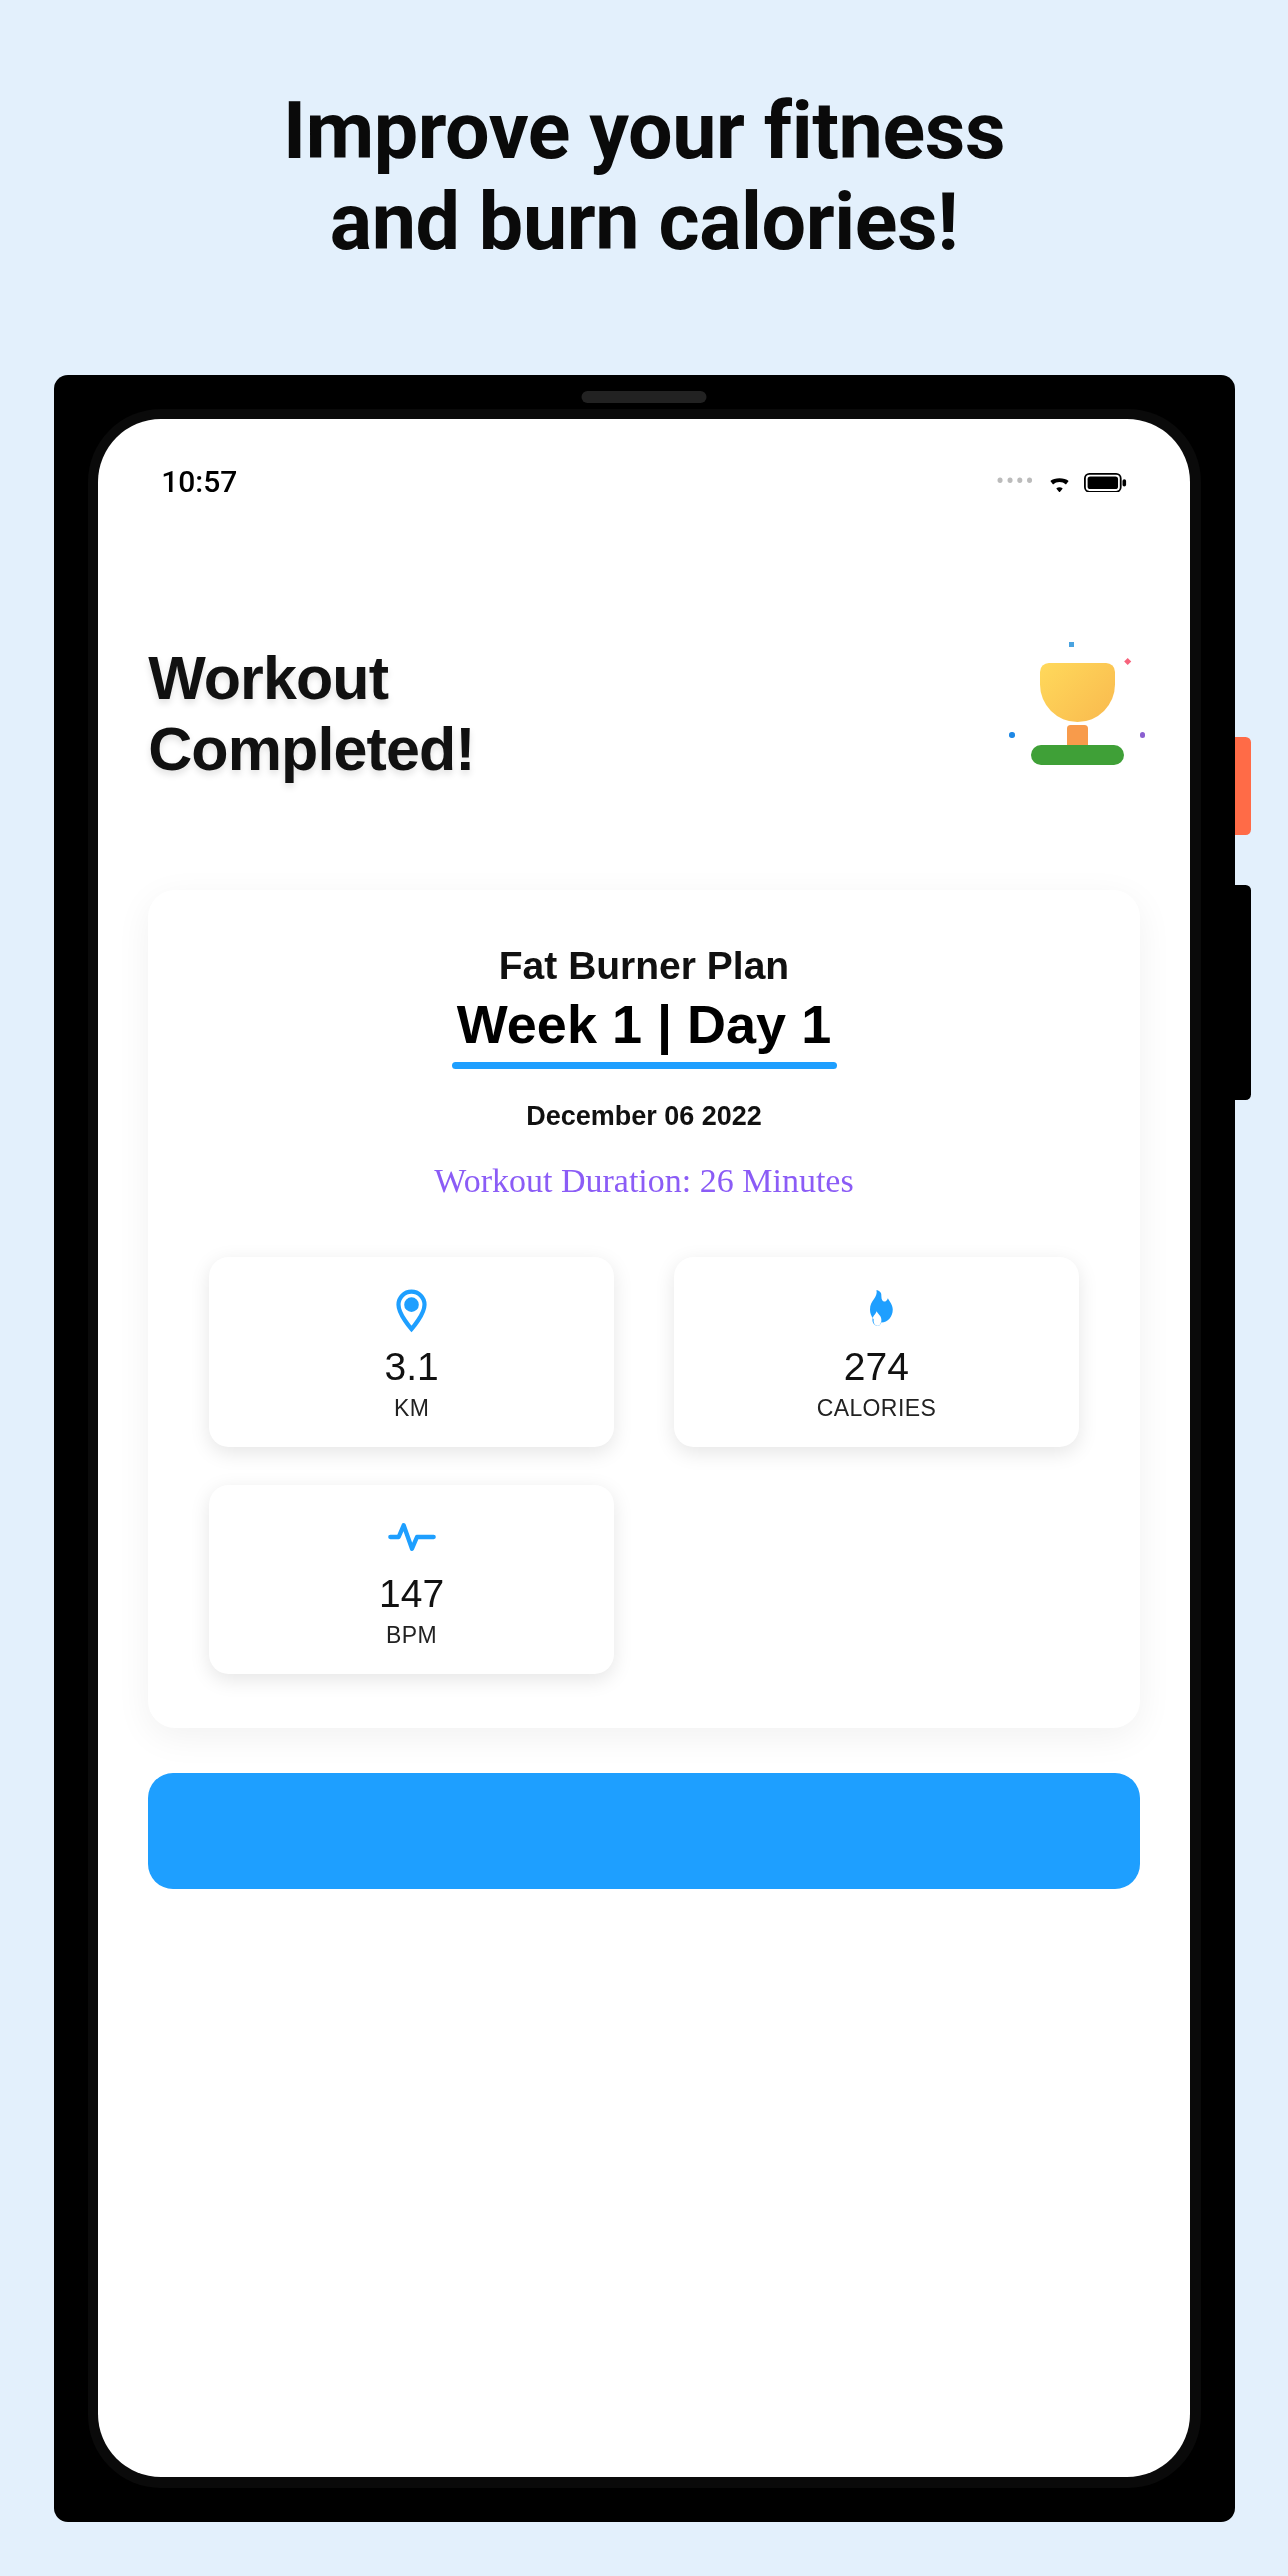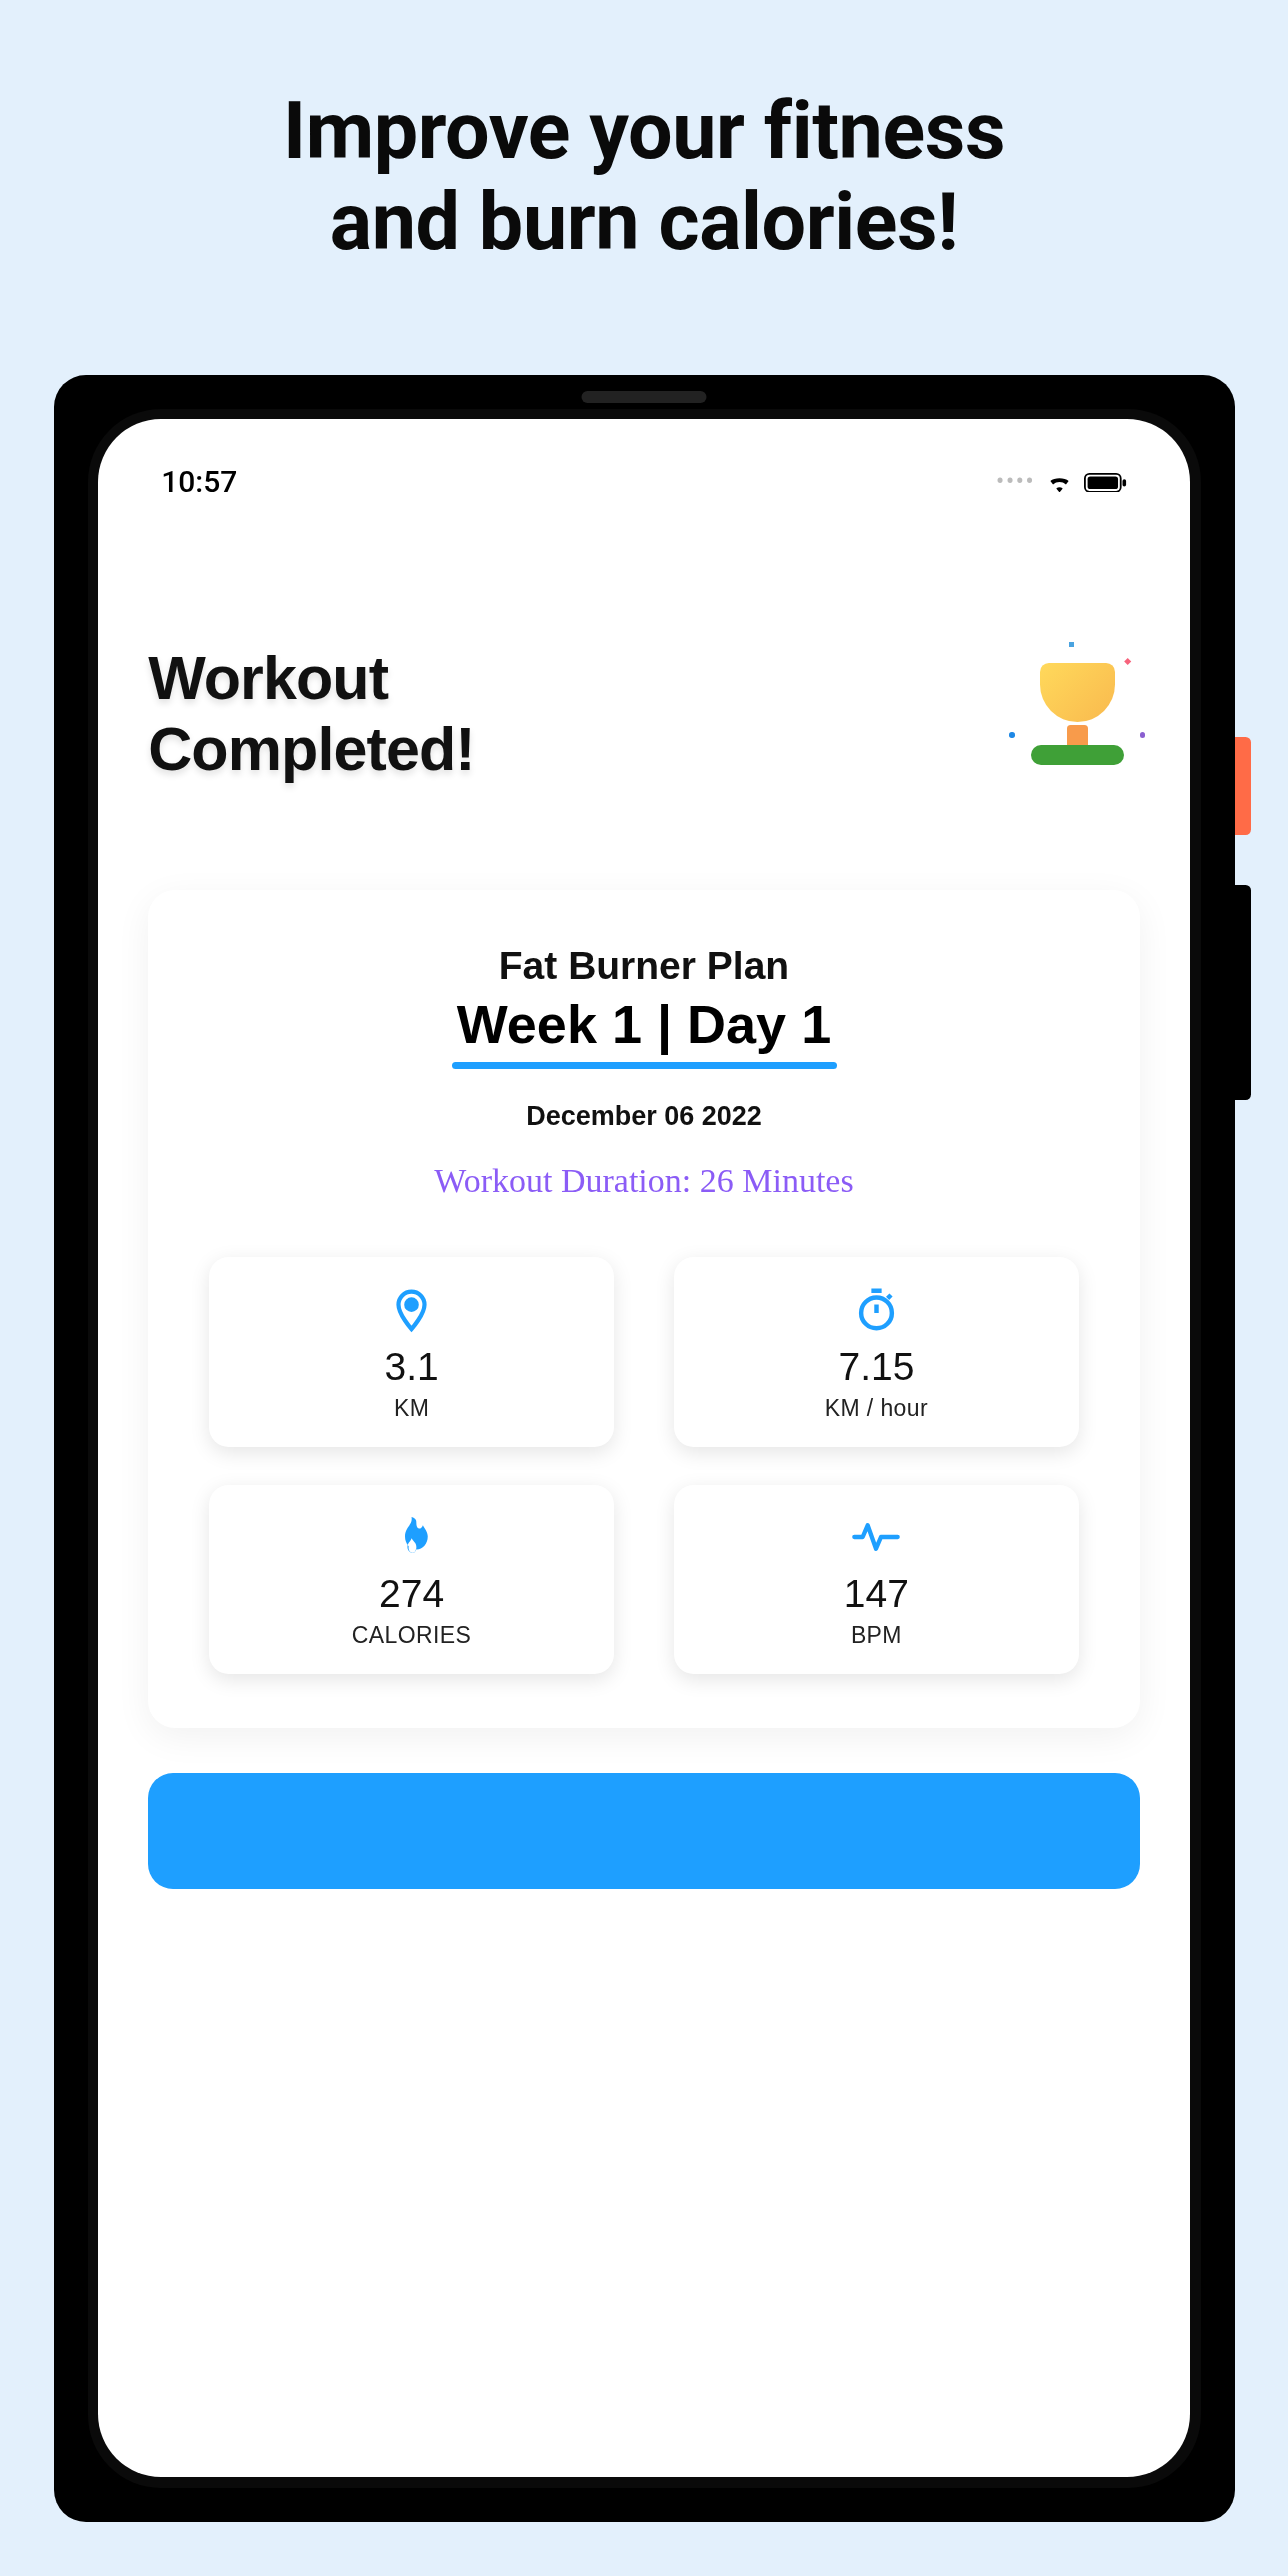--- a/index.html
+++ b/index.html
@@ -23,21 +23,21 @@
   position:relative;
   margin:107px auto 0;
   width:1181px;
 }
 .phone-frame {
   position:relative;
   margin:0 auto;
   width:1181px;
   height:2147px;
   background:#000;
-  border-radius:32px;
+  border-radius:14px;
   padding:34px;
 }
 .phone-inner {
   background:#0a0a0a;
   border-radius:73px;
   width:100%;
   height:100%;
   padding:10.7px;
   position:relative;
 }
@@ -302,30 +302,20 @@
                 <div class="stat-icon">
                   <svg width="39" height="47" viewBox="0 0 24 28" fill="none" stroke="#1e9fff" stroke-width="2.6">
                       <path d="M12 26s8-9 8-15a8 8 0 10-16 0c0 6 8 15 8 15z"></path>
                       <circle cx="12" cy="11" r="3.2" fill="#1e9fff"></circle>
                     </svg>
                 </div>
                 <div class="stat-value">3.1</div>
                 <div class="stat-label">KM</div>
               </div>
 
-              <div class="stat">
-                <div class="stat-icon">
-                  <svg width="41" height="45" viewBox="0 0 24 26" fill="none" stroke="#1e9fff" stroke-width="2.6">
-                      <circle cx="12" cy="15" r="9"></circle>
-                      <path d="M12 10v5M9 2h6M18.5 6.5l2-2"></path>
-                    </svg>
-                </div>
-                <div class="stat-value">7.15</div>
-                <div class="stat-label">KM / hour</div>
-              </div>
 
               <div class="stat">
                 <div class="stat-icon">
                   <svg width="39" height="47" viewBox="0 0 24 28" fill="#1e9fff">
                       <path d="M12 2c1 5-4 6-4 12 0 4.5 3 8 7 8s7-3.5 7-8c0-3-2-5-3-7-1 3-4 3-4-1 0-2 0-3-3-4z M13 24c-2 0-3.5-1.6-3.5-3.6 0-2.5 2-3.4 2.5-5.4 1 2 3 2.6 3 5.4 0 2-1 3.6-2 3.6z" fill="#1e9fff"></path>
                       <path d="M13 24c-1.6 0-2.8-1.4-2.8-3 0-2.1 1.6-2.8 2-4.5.9 1.7 2.6 2.2 2.6 4.5 0 1.6-1 3-1.8 3z" fill="#fff"></path>
                     </svg>
                 </div>
                 <div class="stat-value">274</div>
                 <div class="stat-label">CALORIES</div>

